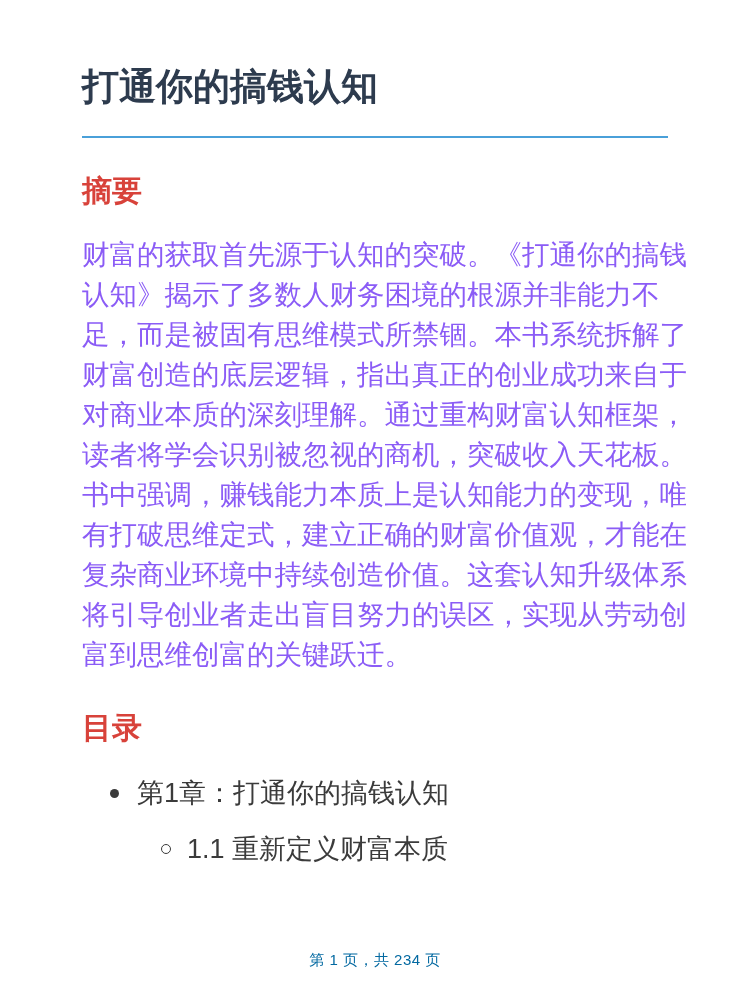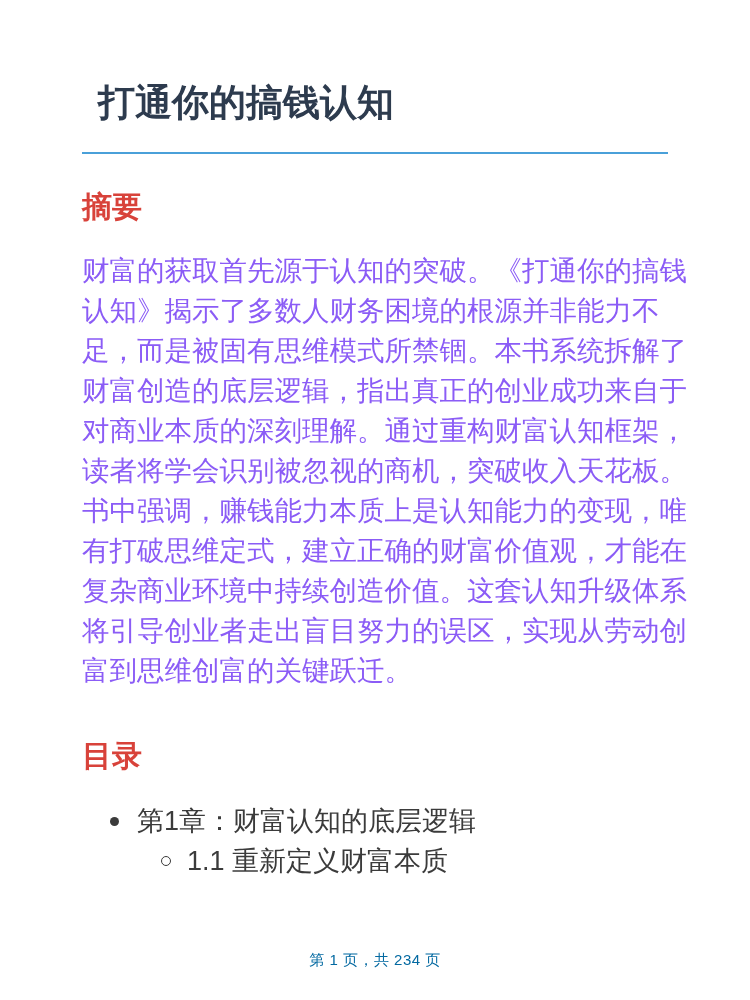--- a/index.html
+++ b/index.html
@@ -12,21 +12,21 @@
     width: 750px;
     height: 1000px;
     background: #ffffff;
     box-sizing: border-box;
     padding: 0 58px 0 82px;
     overflow: hidden;
     font-family: "Liberation Sans", "DejaVu Sans", sans-serif;
     color: #3b3b3b;
   }
   .doc-title {
-    margin: 16px;
+    margin: 0;
     padding-top: 64px;
     font-size: 37px;
     line-height: 1.25;
     font-weight: bold;
     color: #2d3b4e;
   }
   .title-divider {
     width: 586px;
     height: 2px;
     background: #4aa0d9;
@@ -41,39 +41,40 @@
   }
   .abstract-body {
     margin: 25px 0 0 0;
     width: 610px;
     font-size: 27.5px;
     line-height: 40px;
     color: #8b5cf6;
     text-align: left;
   }
   .toc-heading {
-    margin-top: 46px;
+    margin-top: 34px;
   }
   .toc-list {
     list-style: none;
     margin: 26px 0 0 0;
     padding: 0;
   }
   .toc-item {
     display: flex;
     align-items: center;
     font-size: 27px;
     line-height: 40px;
     color: #3b3b3b;
   }
   .toc-item.level-1 {
     padding-left: 28px;
   }
   .toc-item.level-2 {
     padding-left: 79px;
+    margin-top: 16px;
   }
   .marker {
     flex: 0 0 auto;
   }
   .marker.dot {
     width: 9px;
     height: 9px;
     border-radius: 50%;
     background: #3b3b3b;
     margin-right: 18px;
@@ -110,21 +111,21 @@
 
   <h2 class="section-heading">摘要</h2>
 
   <p class="abstract-body">财富的获取首先源于认知的突破。《打通你的搞钱认知》揭示了多数人财务困境的根源并非能力不足，而是被固有思维模式所禁锢。本书系统拆解了财富创造的底层逻辑，指出真正的创业成功来自于对商业本质的深刻理解。通过重构财富认知框架，读者将学会识别被忽视的商机，突破收入天花板。书中强调，赚钱能力本质上是认知能力的变现，唯有打破思维定式，建立正确的财富价值观，才能在复杂商业环境中持续创造价值。这套认知升级体系将引导创业者走出盲目努力的误区，实现从劳动创富到思维创富的关键跃迁。</p>
 
   <h2 class="section-heading toc-heading">目录</h2>
 
   <ul class="toc-list">
     <li class="toc-item level-1">
       <span class="marker dot"></span>
-      <span class="toc-label">第1章：财富认知的底层逻辑</span>
+      <span class="toc-label">第1章：打通你的搞钱认知</span>
     </li>
     <li class="toc-item level-2">
       <span class="marker circle"></span>
       <span class="toc-label">1.1 重新定义财富本质</span>
     </li>
   </ul>
 
   <div class="footer">
     <span>第 1 页，共 234 页</span>
   </div>

